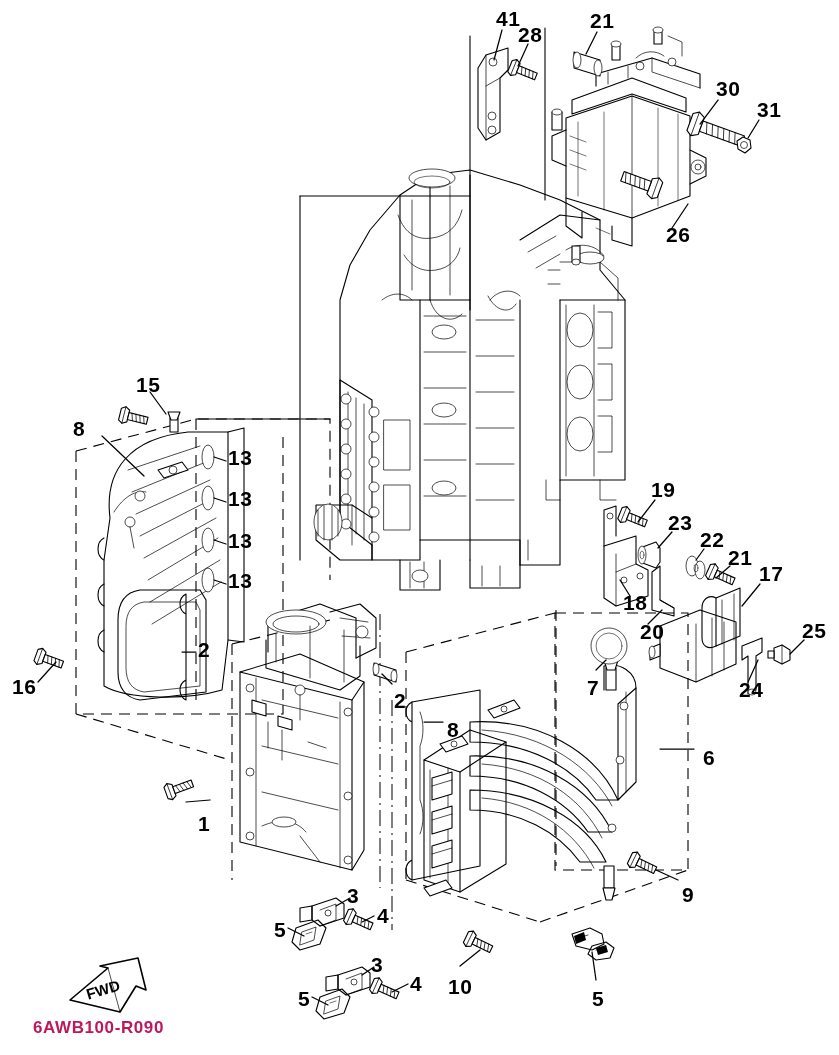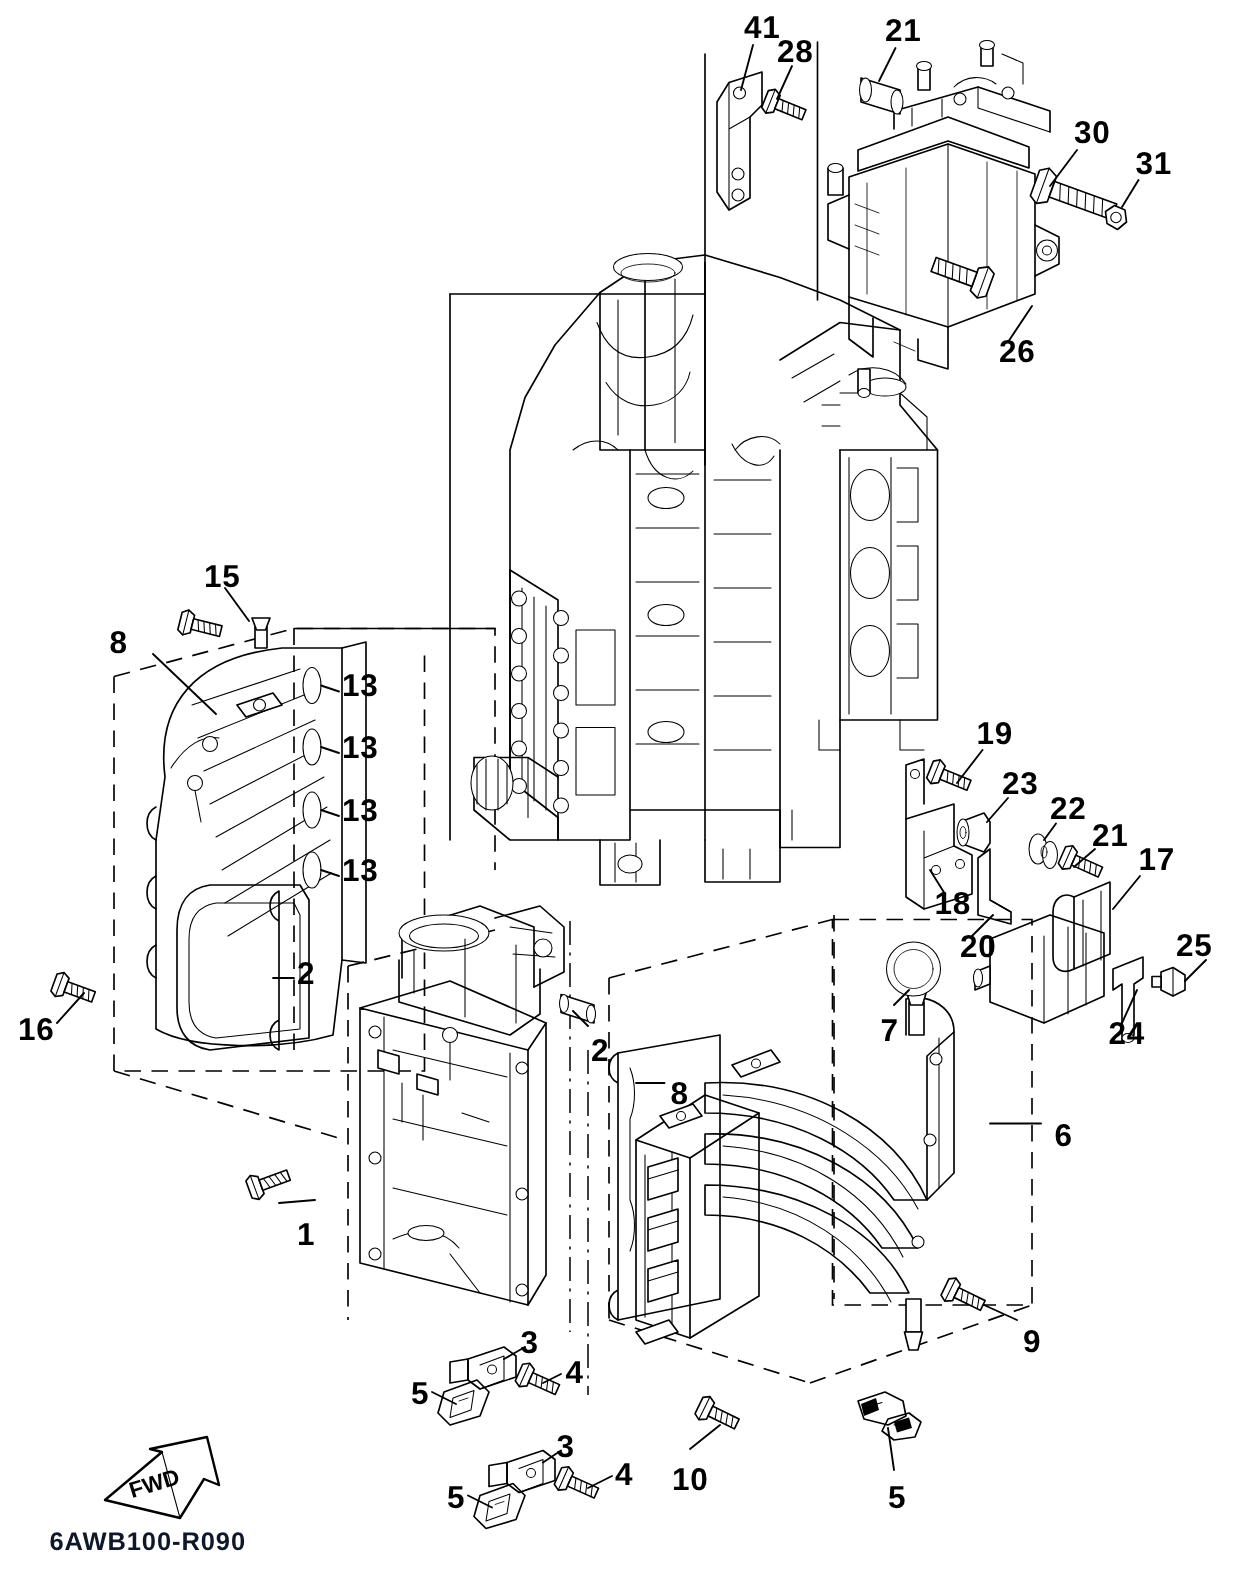--- a/index.html
+++ b/index.html
@@ -22,21 +22,21 @@
     line-height:1;
     white-space:nowrap;
     user-select:none;
   }
   #partno{
     position:absolute;
     left:33px;top:1018px;
     font-family:"Liberation Sans",sans-serif;
     font-size:17px;
     font-weight:700;
-    color:#0f172a;
+    color:#be185d;
     letter-spacing:.6px;
     white-space:nowrap;
   }
   #fwd-label{
     position:absolute;
     font-family:"Liberation Sans",sans-serif;
     font-size:15px;font-weight:700;color:#000;
     left:86px;top:981px;
     transform:rotate(-17deg);
     white-space:nowrap;
@@ -548,21 +548,21 @@
   <span class="callout" style="left:136px;top:374px">15</span>
   <span class="callout" style="left:12px;top:676px">16</span>
   <span class="callout" style="left:759px;top:563px">17</span>
   <span class="callout" style="left:623px;top:592px">18</span>
   <span class="callout" style="left:651px;top:479px">19</span>
   <span class="callout" style="left:640px;top:621px">20</span>
   <span class="callout" style="left:728px;top:547px">21</span>
   <span class="callout" style="left:700px;top:529px">22</span>
   <span class="callout" style="left:668px;top:512px">23</span>
   <span class="callout" style="left:739px;top:679px">24</span>
-  <span class="callout" style="left:784px;top:620px">25</span>
+  <span class="callout" style="left:802px;top:620px">25</span>
   <span class="callout" style="left:666px;top:224px">26</span>
   <span class="callout" style="left:496px;top:8px">41</span>
   <span class="callout" style="left:518px;top:24px">28</span>
   <span class="callout" style="left:590px;top:10px">21</span>
   <span class="callout" style="left:716px;top:78px">30</span>
   <span class="callout" style="left:757px;top:99px">31</span>
 
   <span id="fwd-label">FWD</span>
   <span id="partno">6AWB100-R090</span>
 

